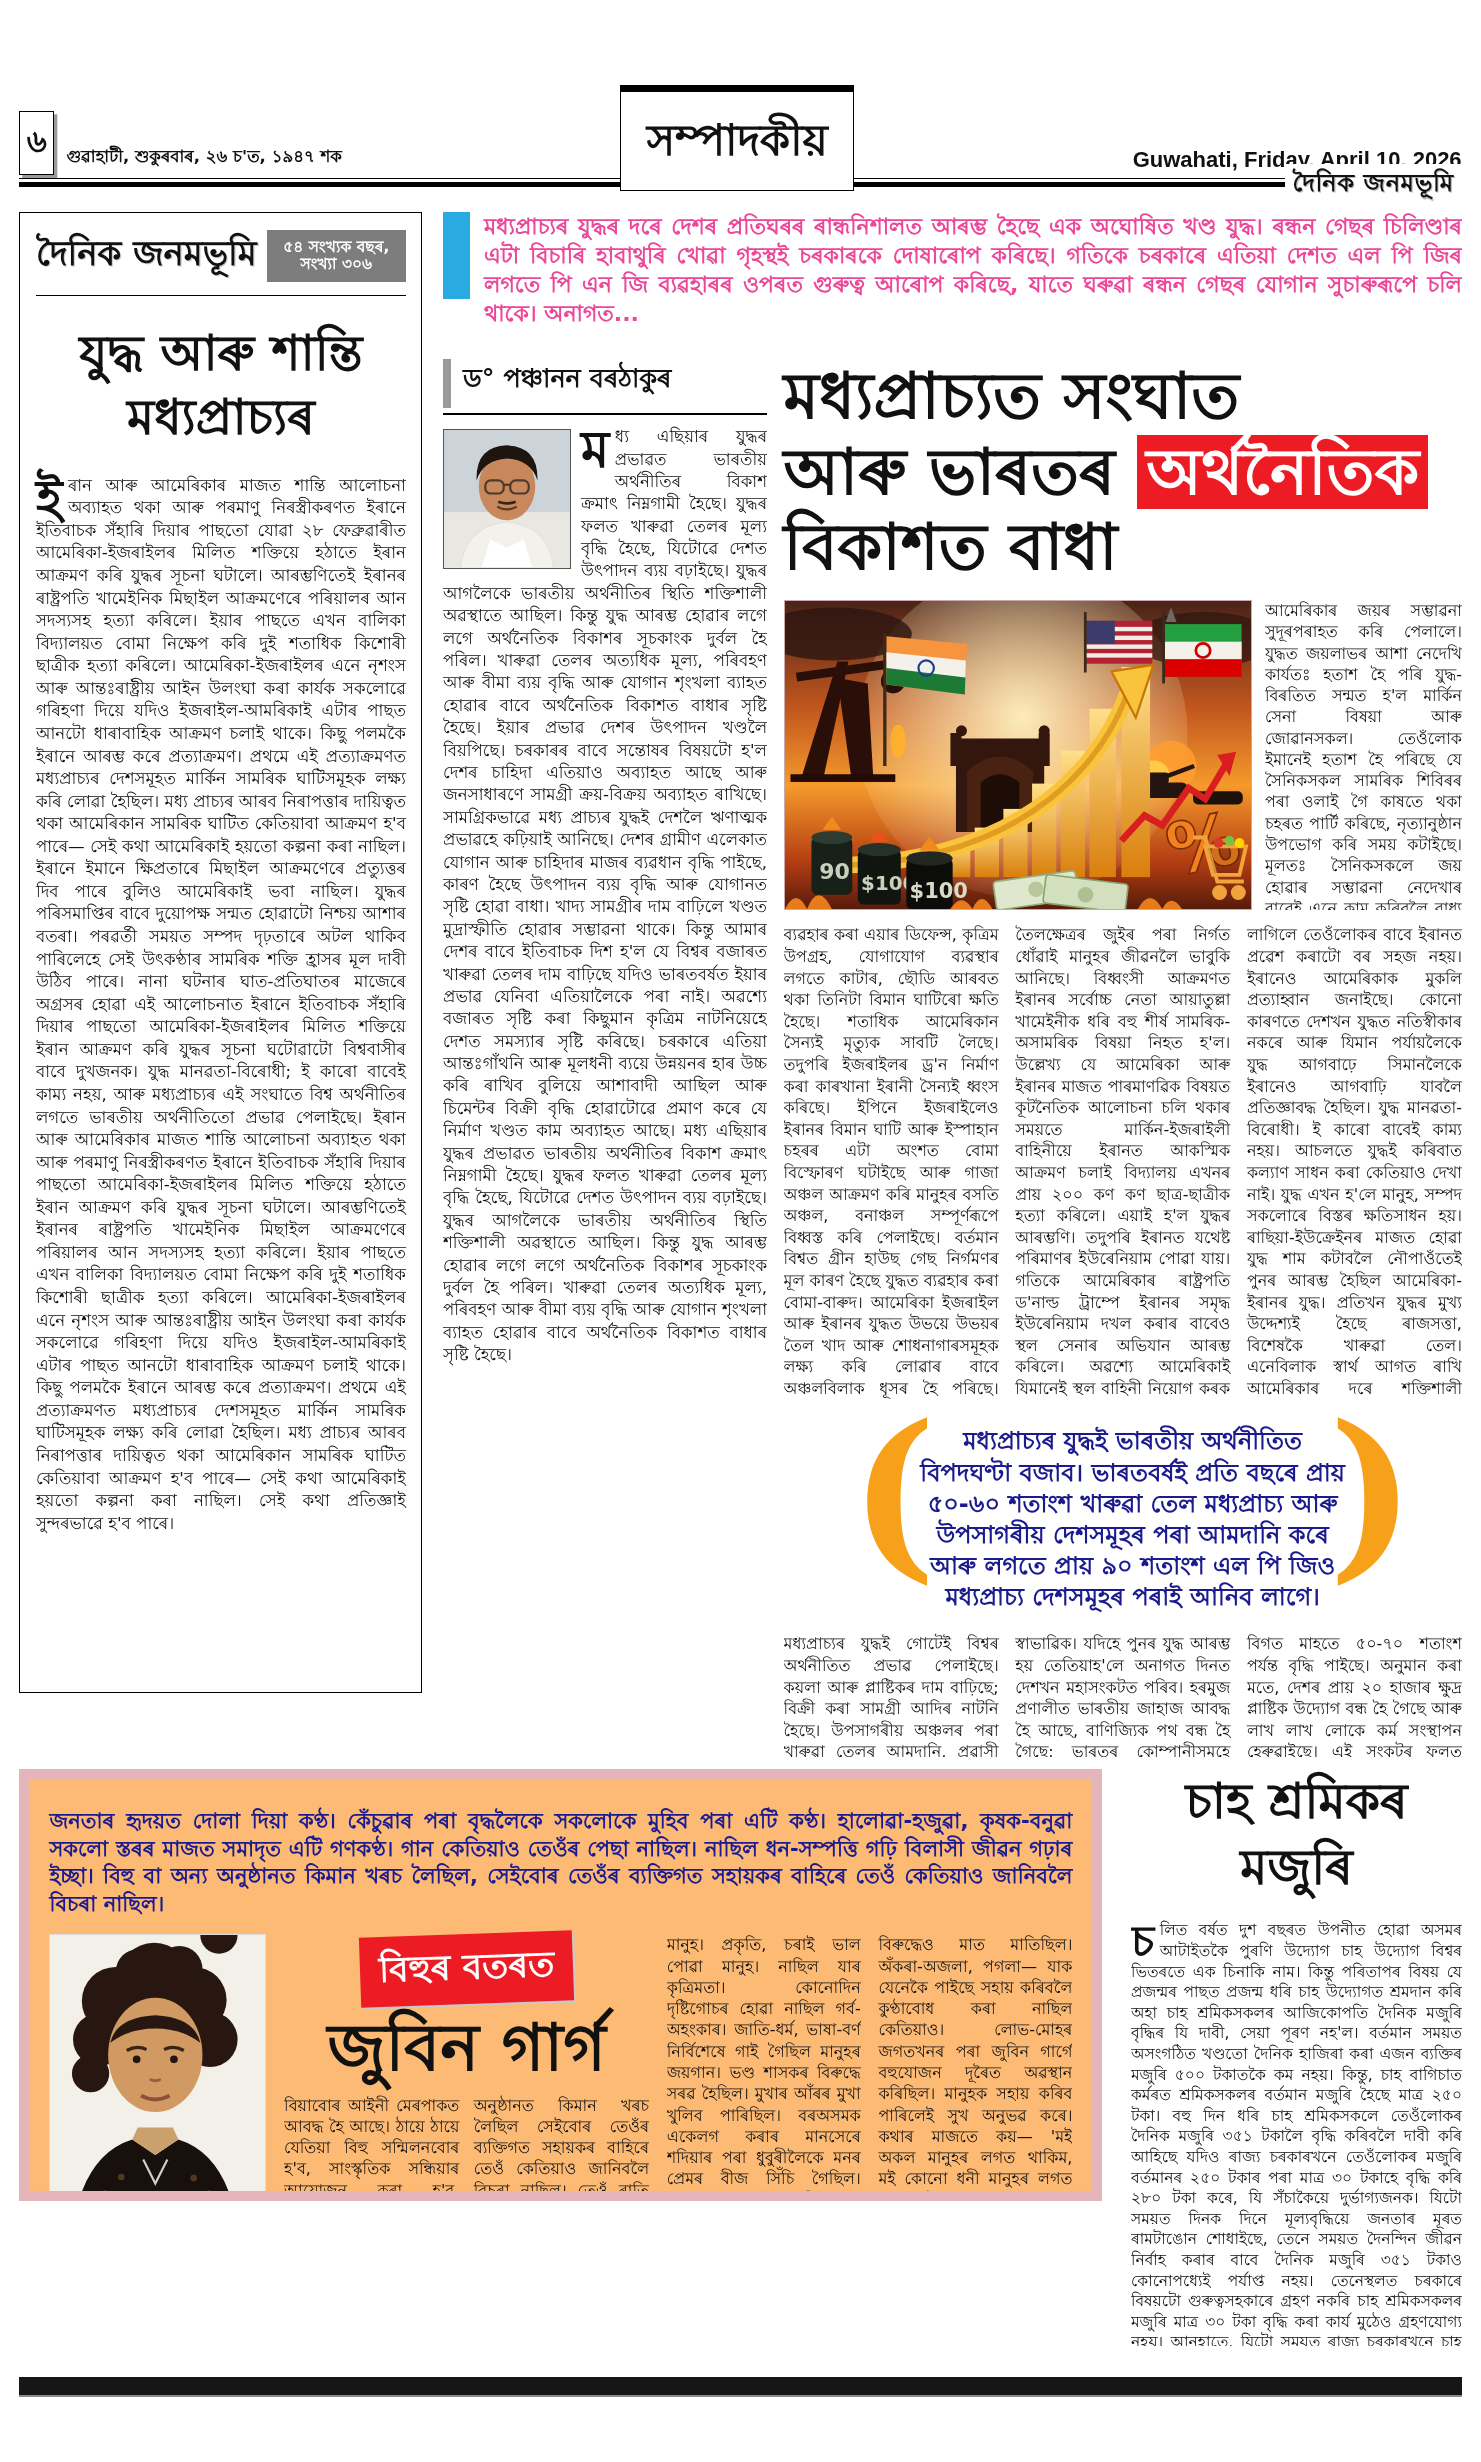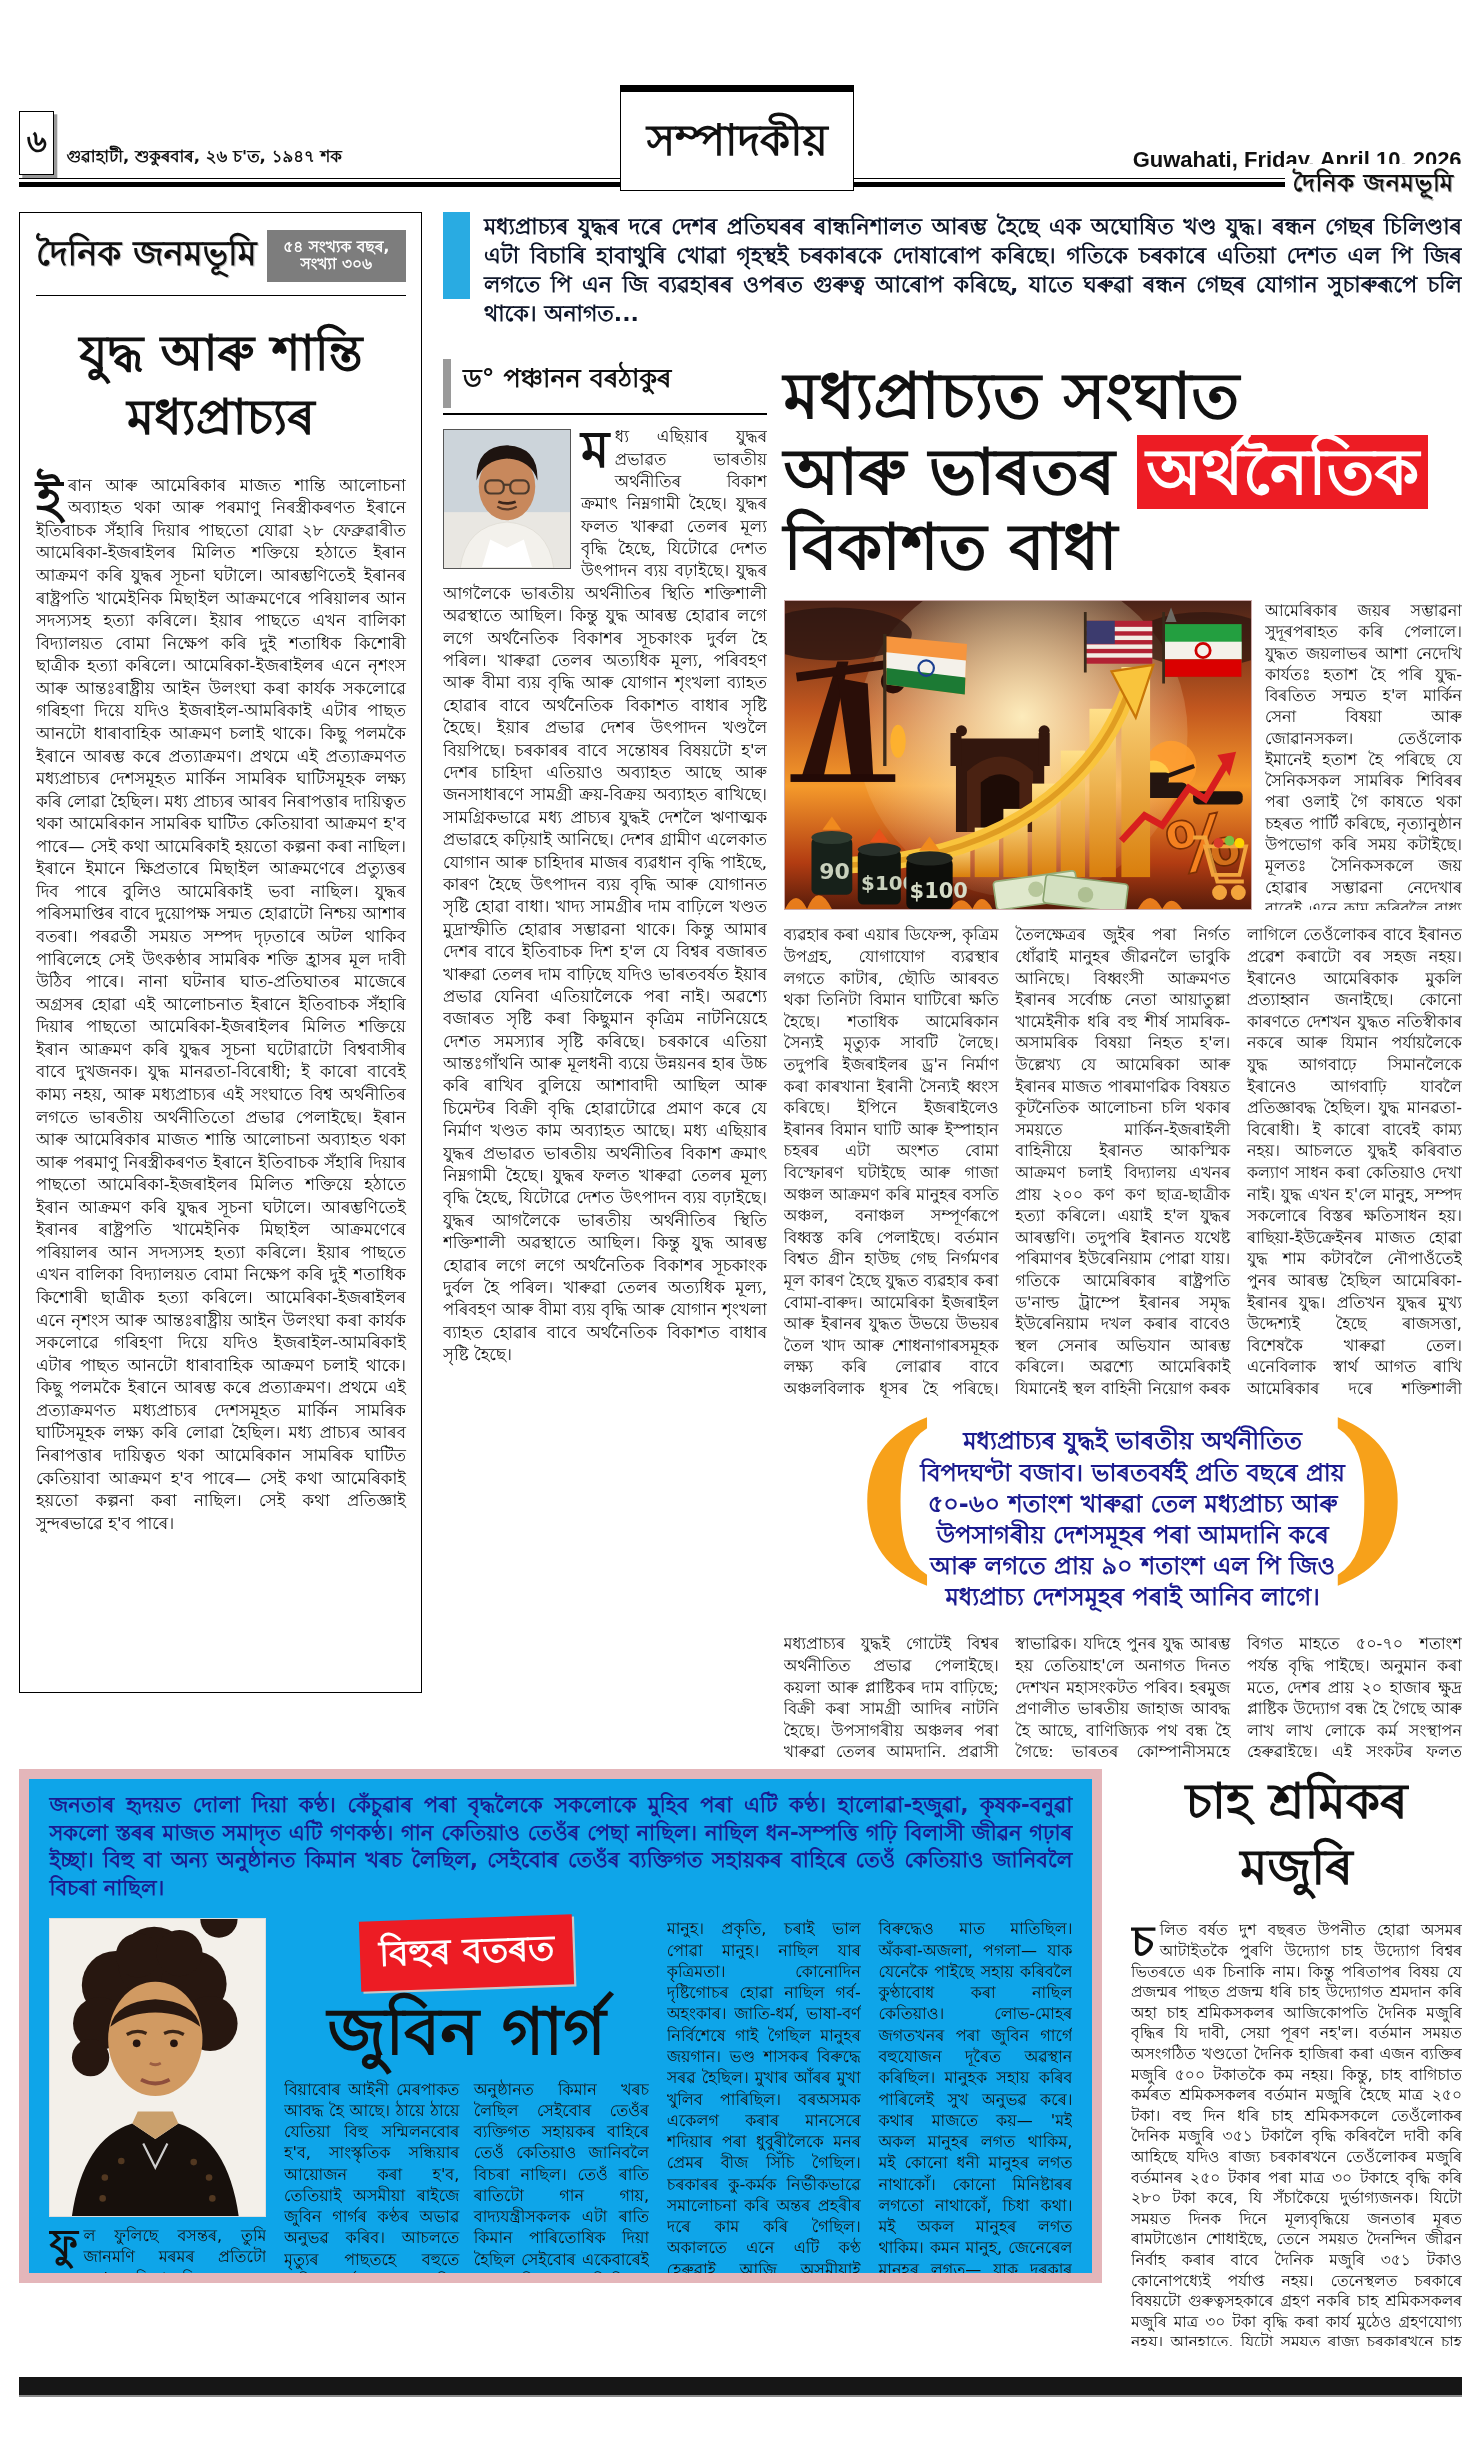--- a/index.html
+++ b/index.html
@@ -36,21 +36,21 @@
               padding:8.9px 7.8px; line-height:1.1; text-align:center; }
   .ed-rule { border-top:1.7px solid #000; margin:11px 0 25.5px 0; }
   .ed-headline { text-align:center; font-weight:bold; font-size:49px; line-height:1.3; margin-bottom:25.5px; }
   .ed-body { font-size:16.6px; line-height:1.36; text-align:justify; }
   .dropcap { float:left; font-size:51px; line-height:.82; font-weight:bold; padding:3.3px 5.5px 0 0; }
 
   
   .main { position:absolute; left:443px; top:212px; width:1019px; height:1545px; overflow:hidden; }
   .m-intro { display:flex; gap:14.4px; }
   .m-intro-bar { width:26.6px; height:87px; background:#29abe2; flex:0 0 auto; }
-  .m-intro-text { color:#0f172a; font-weight:bold; font-size:22px; line-height:1.32; text-align:justify; }
+  .m-intro-text { color:#ec4899; font-weight:bold; font-size:22px; line-height:1.32; text-align:justify; }
   .m-content { display:flex; gap:16.6px; margin-top:31px; }
   .m-left { width:324px; flex:0 0 auto; }
   .m-byline { font-size:25.5px; font-weight:bold; border-left:8.9px solid #9a9a9a;
               padding-left:12px; padding-bottom:5.5px; }
   .m-byline-rule { border-top:2.2px solid #000; margin:5.5px 0 11px 0; }
   .m-left-body { font-size:16.6px; line-height:1.35; text-align:justify; height:1362px; overflow:hidden; }
   .m-photo { float:left; width:128px; height:140px; border:1.1px solid #555; margin:3.3px 10px 4.4px 0; background:#cdd3d8; }
   .m-right { flex:1 1 auto; min-width:0; }
   .m-headline { text-align:left; font-weight:bold; font-size:64px; line-height:1.18; }
   .m-headline .hl { background:#ed1c24; color:#fff; padding:0 8.9px; }
@@ -62,22 +62,22 @@
   .m-pullquote { position:relative; width:532px; margin:14.4px 33px 14.4px 83px; padding:5.5px 50px;
                  color:#1b1b8f; font-weight:bold; font-size:24px; line-height:1.3; text-align:center; }
   .pq-paren { position:absolute; top:-20px; font-size:183px; font-weight:bold; color:#f7a11a;
               line-height:1; font-family:"DejaVu Serif", serif; }
   .pq-left { left:-16.6px; }
   .pq-right { right:-16.6px; }
   .m-lower2 { column-count:3; column-gap:16.6px; font-size:16px; line-height:1.35;
               text-align:justify; height:221px; overflow:hidden; }
 
   
-  .bihu { position:absolute; left:19.4px; top:1769px; width:1083px; height:514px;
-          border:10px solid #e4b6ba; background:#0ea5e9; padding:13px 20px; overflow:hidden; }
+  .bihu { position:absolute; left:19.4px; top:1769px; width:1083px; height:432px;
+          border:10px solid #e4b6ba; background:#fdba74; padding:29px 20px; overflow:hidden; }
   .b-intro { color:#1b1b8f; font-weight:bold; font-size:21px; line-height:1.32; text-align:justify; }
   .b-row { display:flex; gap:17.7px; margin-top:15.5px; height:443px; }
   .b-photocol { width:217px; flex:0 0 auto; display:flex; flex-direction:column; }
   .b-photo { width:217px; height:299px; background:#f2efe9; border:0.6px solid #ddd; }
   .b-photocol-text { font-size:16px; line-height:1.33; text-align:justify; overflow:hidden; flex:1; margin-top:7.8px; }
   .b-center { width:365px; flex:0 0 auto; display:flex; flex-direction:column; }
   .b-tag { align-self:center; background:#ed1c24; color:#fff; font-size:35px; font-weight:bold;
            padding:5.5px 19px; transform:rotate(-2deg); box-shadow:2.2px 2.2px 0 #c9c9c9; }
   .b-headline { text-align:center; font-size:65px; font-weight:bold; line-height:1.05; margin:10px 0 12px 0; }
   .b-center-text { column-count:2; column-gap:14.4px; font-size:16px; line-height:1.33;

